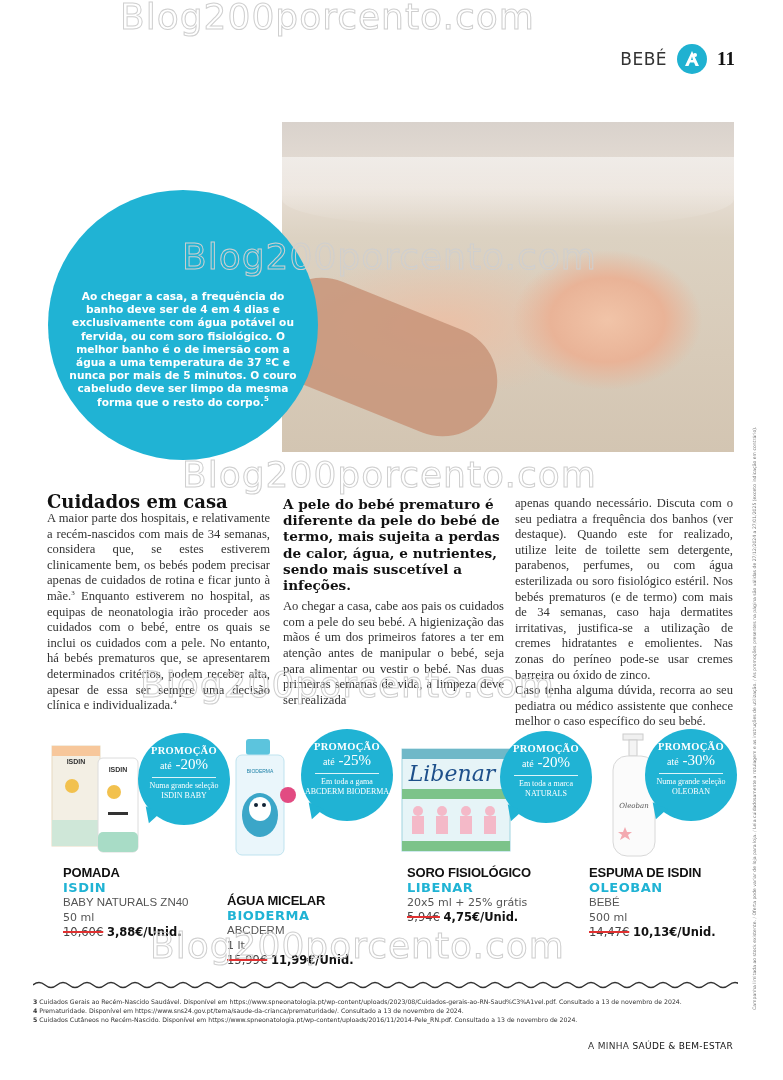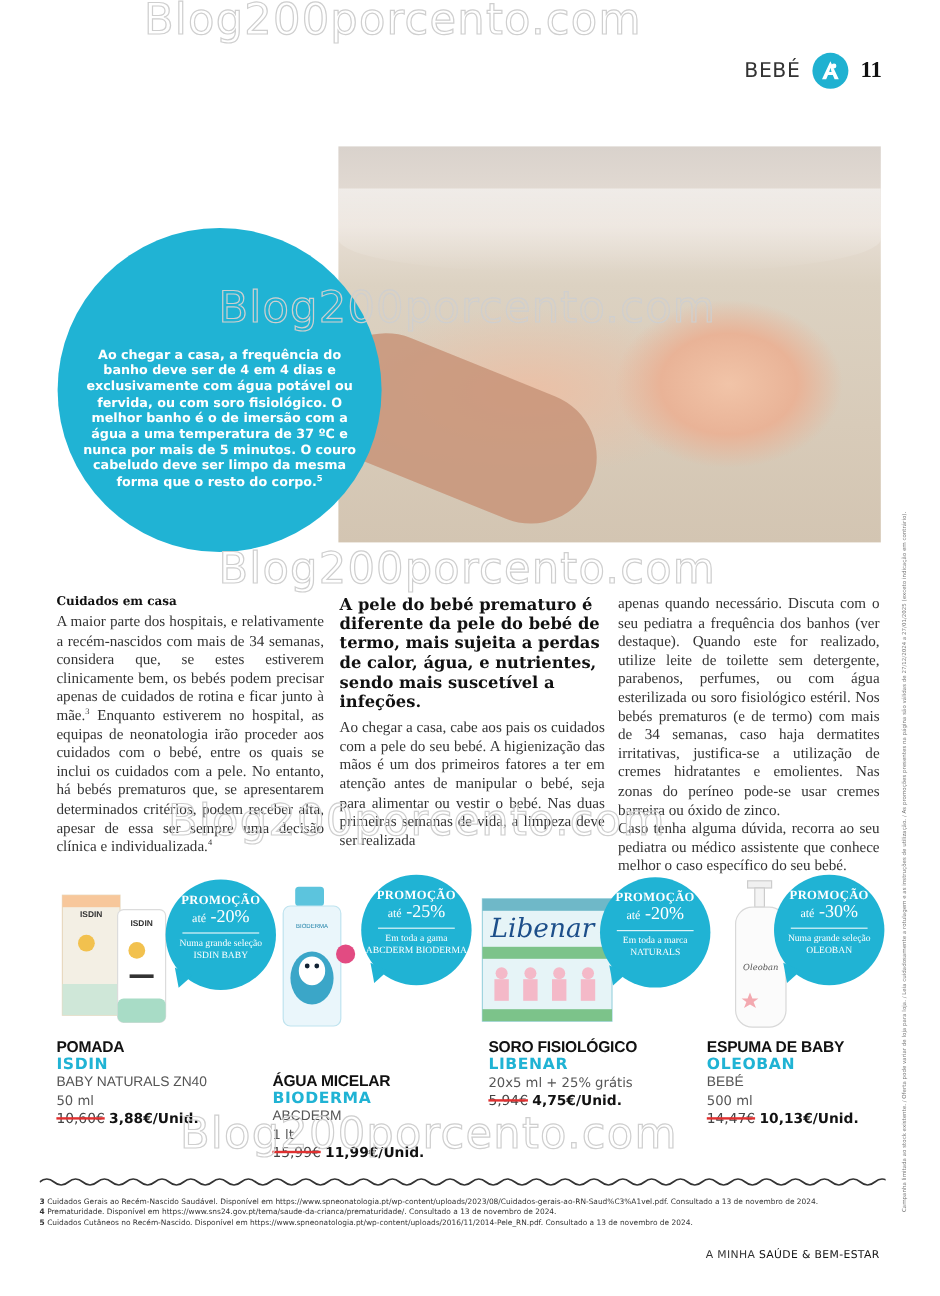--- a/index.html
+++ b/index.html
@@ -28,21 +28,21 @@
   
   .callout { position: absolute; left: 48px; top: 190px; width: 270px; height: 270px; border-radius: 50%; background: #20b3d4; z-index: 5; color: #fff; text-align: center; }
   .callout-title { position: absolute; top: 42px; left: 0; width: 100%; font-family: "DejaVu Serif", serif; font-style: italic; font-size: 17px; line-height: 19px; color: #fff; }
   .callout-body { position: absolute; top: 100px; left: 18px; width: 234px; font-size: 10.6px; line-height: 13.2px; font-weight: bold; font-family: "DejaVu Sans", sans-serif; }
 
   
   .col { position: absolute; font-family: "Liberation Serif", serif; font-size: 12.6px; line-height: 15.6px; color: #333; text-align: justify; }
   .col1 { left: 47px; top: 494px; width: 223px; }
   .col2 { left: 283px; top: 496px; width: 221px; }
   .col3 { left: 515px; top: 496px; width: 218px; }
-  .col-heading { font-family: "DejaVu Serif", serif; font-weight: bold; font-size: 10px; line-height: 16px; color: #111; margin-bottom: 1px; text-align: left; }
+  .col-heading { font-family: "DejaVu Serif", serif; font-weight: bold; font-size: 18px; line-height: 16px; color: #111; margin-bottom: 1px; text-align: left; }
   .col2-heading { font-family: "DejaVu Serif", serif; font-weight: bold; font-size: 13.6px; line-height: 16.2px; color: #111; margin-bottom: 6px; text-align: left; }
   .col p { margin-bottom: 0; }
 
   
   .product { position: absolute; top: 735px; }
   .prod-img { position: absolute; }
   .bubble { position: absolute; width: 92px; height: 92px; border-radius: 50%; background: #20b3d4; color: #fff; text-align: center; font-family: "Liberation Serif", serif; z-index: 3; }
   .bubble::after { content: ""; position: absolute; left: 4px; bottom: 2px; border-left: 10px solid transparent; border-right: 6px solid transparent; border-top: 14px solid #20b3d4; transform: rotate(25deg); }
   .bubble .promo { margin-top: 12px; font-size: 10.5px; font-weight: bold; letter-spacing: 0.3px; }
   .bubble .pct { font-size: 15px; font-weight: normal; line-height: 16px; text-align: center; }
@@ -131,21 +131,21 @@
       <rect x="58" y="72" width="20" height="3" fill="#333"></rect>
       <rect x="48" y="92" width="40" height="20" rx="5" fill="#a8dcc6"></rect>
     </svg>
   </div>
   <div class="bubble" style="left:93px;top:-2px;">
     <div class="promo">PROMOÇÃO</div>
     <div class="pct"><span class="ate">até</span> <span>-20%</span></div>
     <hr>
     <div class="scope">Numa grande seleção ISDIN BABY</div>
   </div>
-  <div class="prod-info" style="left:2px;top:130px;">
+  <div class="prod-info" style="left:18px;top:130px;">
     <div class="prod-name">POMADA</div>
     <div class="prod-brand">ISDIN</div>
     <div class="prod-variant">BABY NATURALS ZN40</div>
     <div class="prod-size">50 ml</div>
     <div class="prod-price"><span class="old-price">10,60€</span> <span class="new-price">3,88€/Unid.</span></div>
   </div>
 </div>
 
 <div class="product" style="left:225px;width:175px;">
   <div class="prod-img" style="left:5px;top:0px;width:70px;height:125px;">
@@ -219,21 +219,21 @@
       <path d="M18 100 l2 -5 l2 5 l5 0 l-4 3 l2 5 l-5 -3 l-5 3 l2 -5 l-4 -3 z" fill="#f3a9b0"></path>
     </svg>
   </div>
   <div class="bubble" style="left:60px;top:-6px;">
     <div class="promo">PROMOÇÃO</div>
     <div class="pct"><span class="ate">até</span> <span>-30%</span></div>
     <hr>
     <div class="scope">Numa grande seleção OLEOBAN</div>
   </div>
   <div class="prod-info" style="left:4px;top:130px;">
-    <div class="prod-name">ESPUMA DE BABY</div>
+    <div class="prod-name">ESPUMA DE ISDIN</div>
     <div class="prod-brand">OLEOBAN</div>
     <div class="prod-variant">BEBÉ</div>
     <div class="prod-size">500 ml</div>
     <div class="prod-price"><span class="old-price">14,47€</span> <span class="new-price">10,13€/Unid.</span></div>
   </div>
 </div>
 
 <svg class="wave" viewBox="0 0 705 10" preserveAspectRatio="none">
   <path d="M0 5 q6 -5 12 0 t12 0 t12 0 t12 0 t12 0 t12 0 t12 0 t12 0 t12 0 t12 0 t12 0 t12 0 t12 0 t12 0 t12 0 t12 0 t12 0 t12 0 t12 0 t12 0 t12 0 t12 0 t12 0 t12 0 t12 0 t12 0 t12 0 t12 0 t12 0 t12 0 t12 0 t12 0 t12 0 t12 0 t12 0 t12 0 t12 0 t12 0 t12 0 t12 0 t12 0 t12 0 t12 0 t12 0 t12 0 t12 0 t12 0 t12 0 t12 0 t12 0 t12 0 t12 0 t12 0 t12 0 t12 0 t12 0 t12 0 t12 0 t12 0 t12 0 t12 0" fill="none" stroke="#333" stroke-width="1.4"></path>
 </svg>

